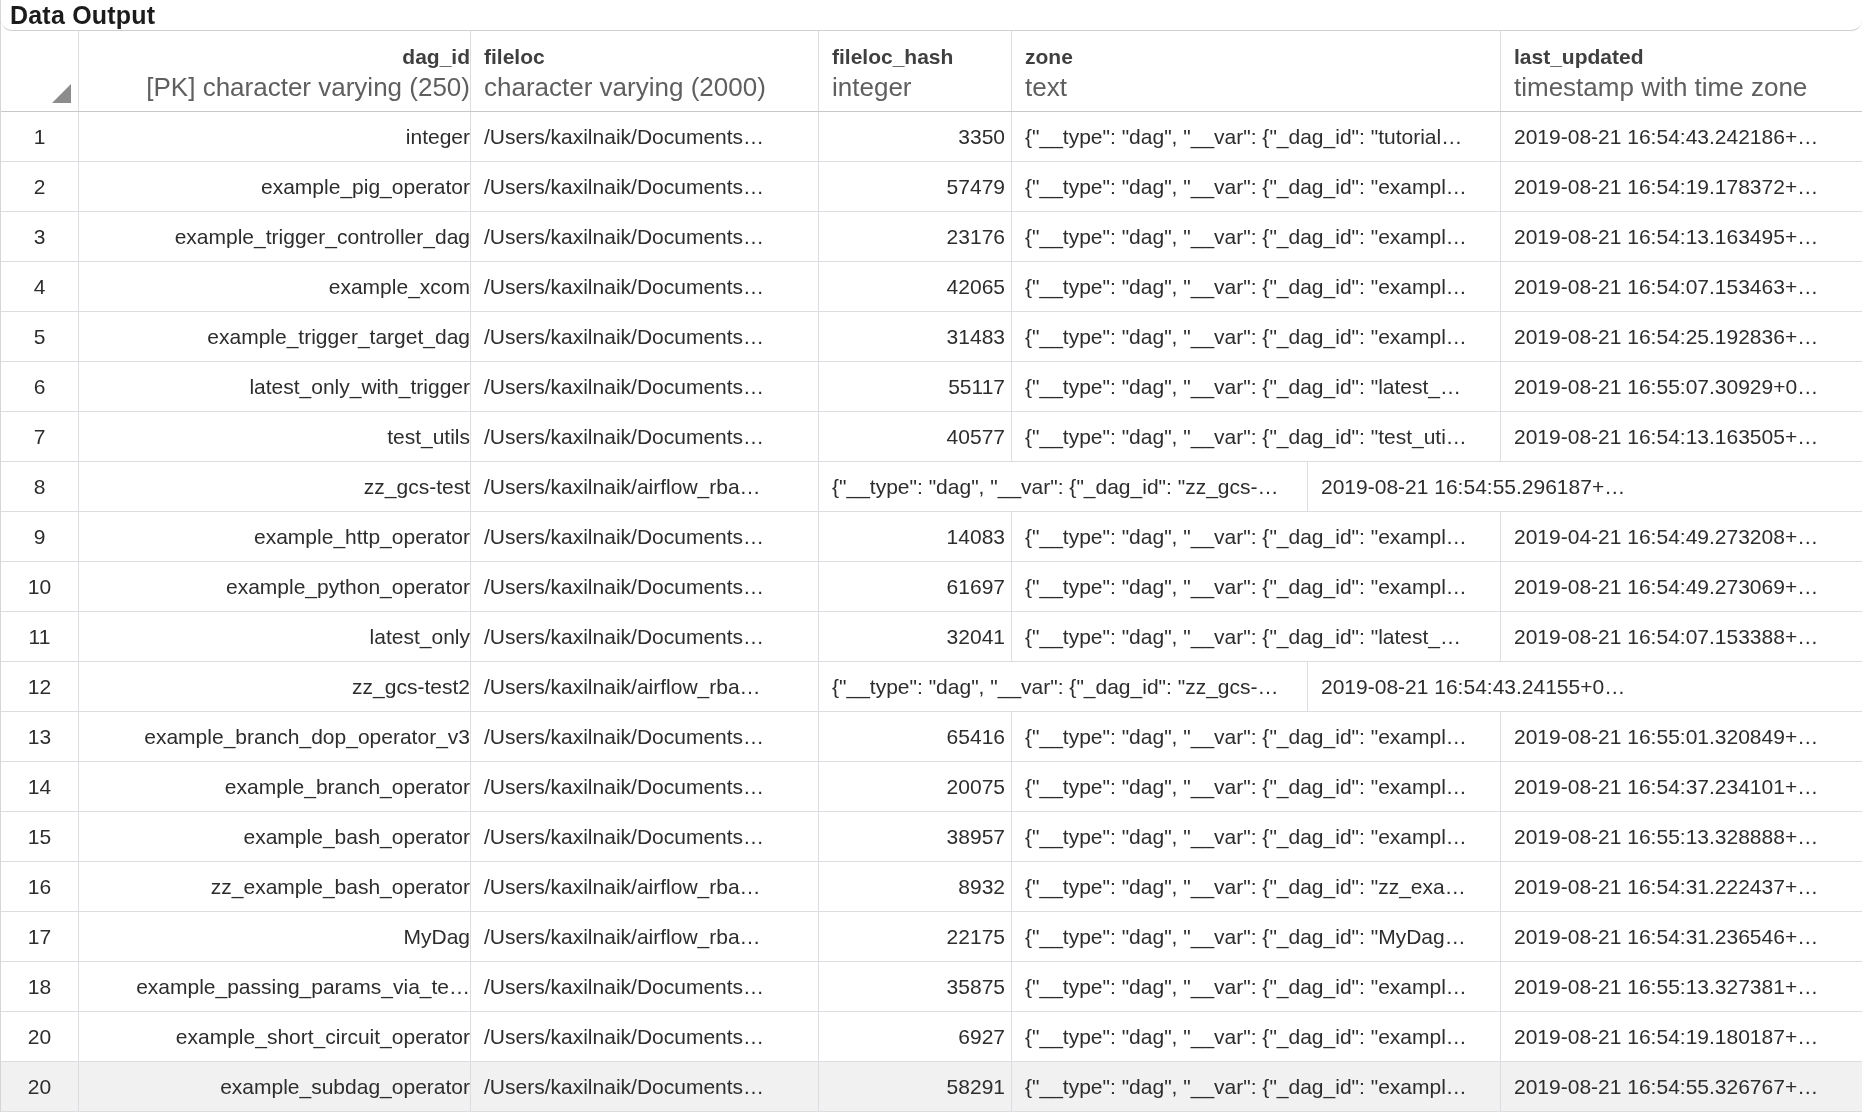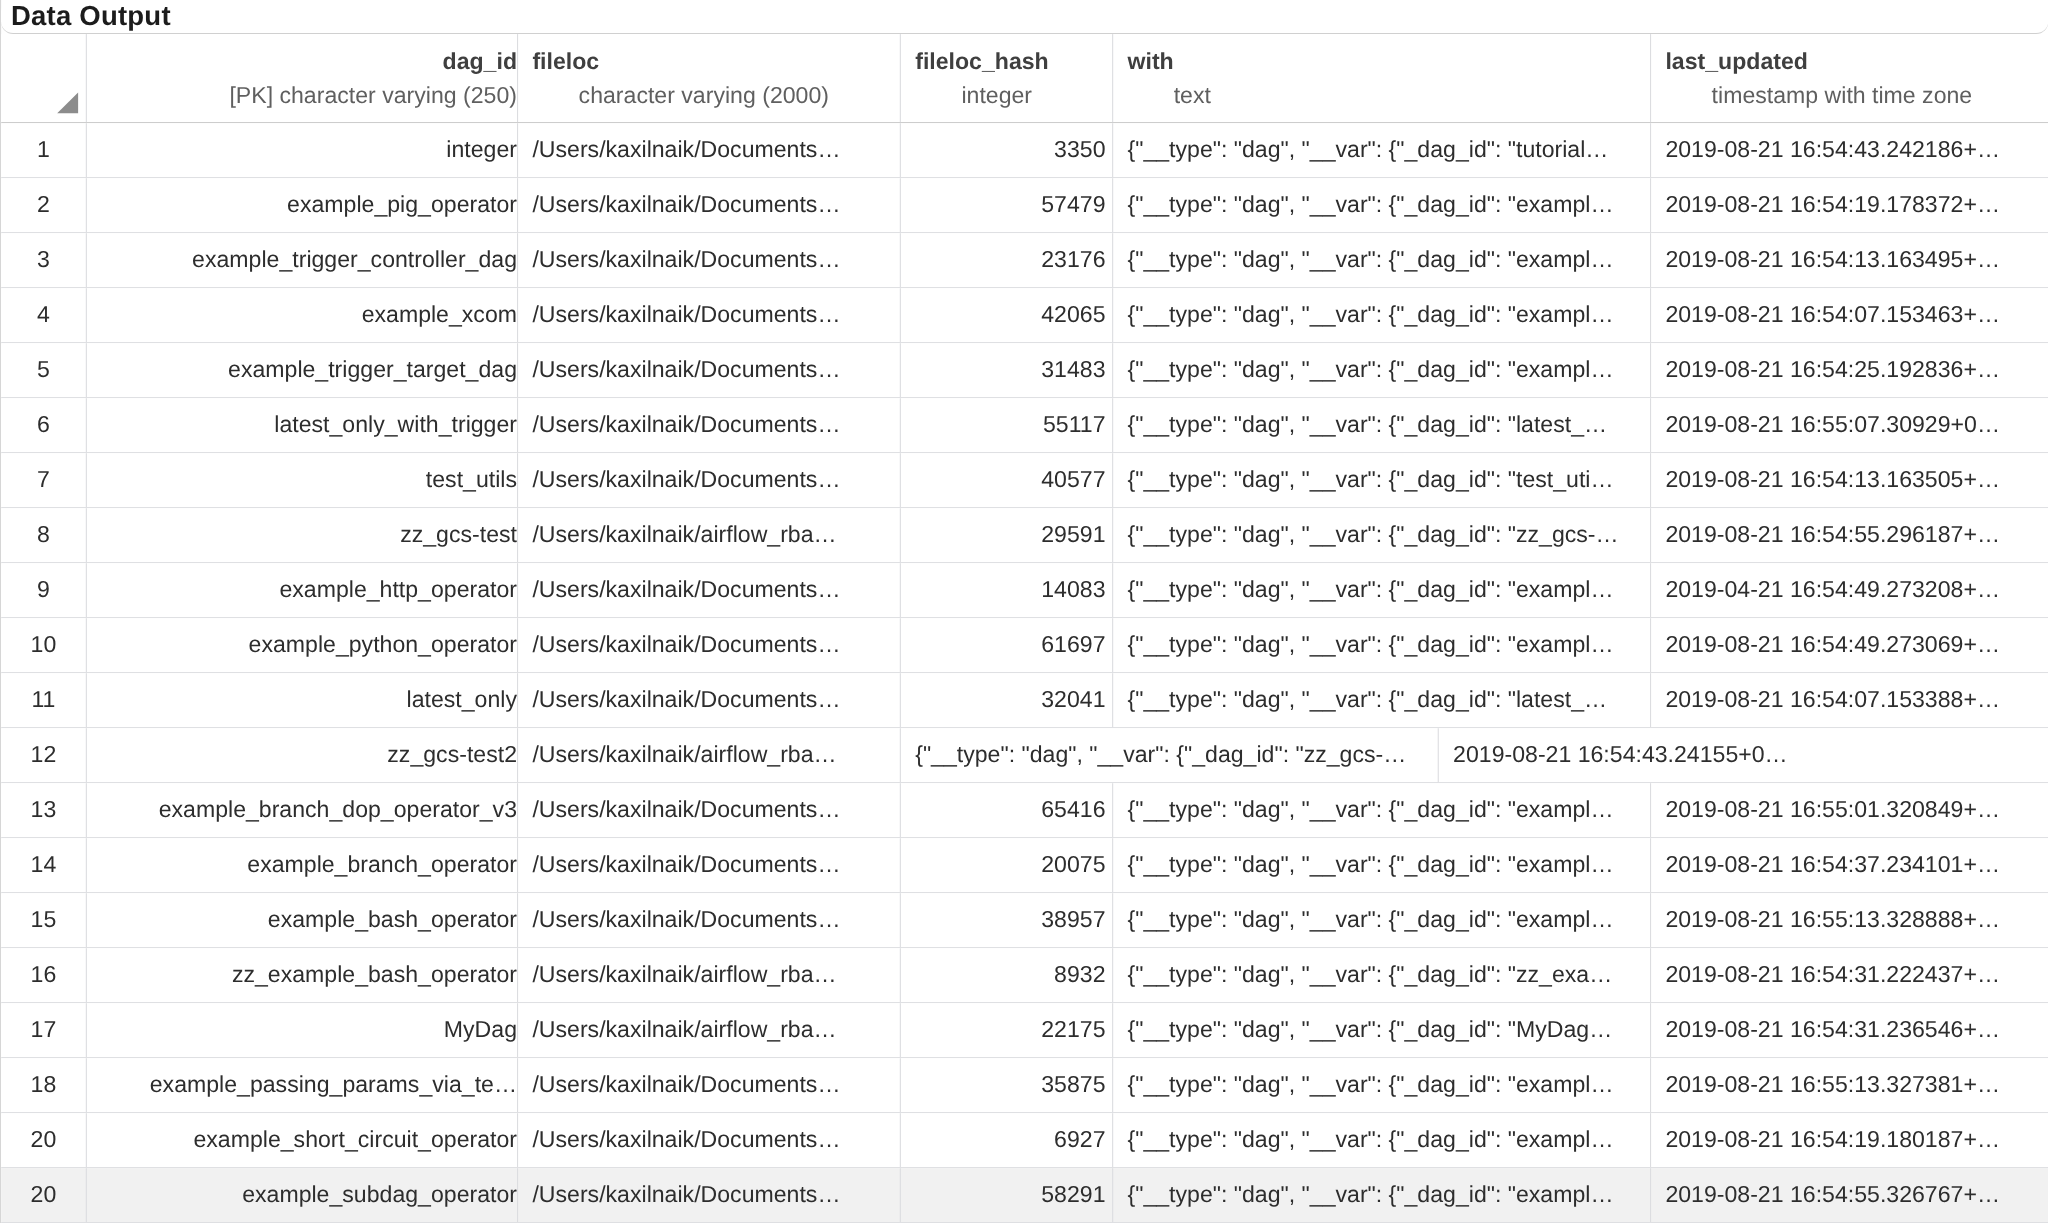--- a/index.html
+++ b/index.html
@@ -39,21 +39,21 @@
   }
   .hcell {
     box-sizing: border-box;
     border-right: 1px solid #dcdde0;
     padding: 10px 0 0 13px;
     overflow: hidden;
     white-space: nowrap;
     flex: none;
   }
   .hname { font-size: 21px; font-weight: 700; color: #3f3f3f; line-height: 31px; }
-  .htype { font-size: 21px; font-weight: 400; color: #5f5f5f; line-height: 31px; margin-left: 42px; }
+  .htype { font-size: 26px; font-weight: 400; color: #5f5f5f; line-height: 31px; }
   .select-all { position: relative; padding: 0; }
   .triangle {
     position: absolute;
     right: 7px;
     bottom: 8px;
     width: 0; height: 0;
     border-left: 19px solid transparent;
     border-bottom: 19px solid #8c8c8c;
   }
   .row {
@@ -103,21 +103,21 @@
         </div>
         <div class="hcell c2">
           <div class="hname">fileloc</div>
           <div class="htype">character varying (2000)</div>
         </div>
         <div class="hcell c3">
           <div class="hname">fileloc_hash</div>
           <div class="htype">integer</div>
         </div>
         <div class="hcell c4">
-          <div class="hname">with</div>
+          <div class="hname">zone</div>
           <div class="htype">text</div>
         </div>
         <div class="hcell c5">
           <div class="hname">last_updated</div>
           <div class="htype">timestamp with time zone</div>
         </div>
       </div>
     <div class="rows">
 
     <div class="row">
@@ -173,21 +173,20 @@
           <div class="cell c1">test_utils</div>
           <div class="cell c2">/Users/kaxilnaik/Documents…</div>
           <div class="cell c3 num">40577</div>
           <div class="cell c4">{"__type": "dag", "__var": {"_dag_id": "test_uti…</div>
           <div class="cell c5">2019-08-21 16:54:13.163505+…</div>
         </div>
         <div class="row">
           <div class="cell c0 rownum">8</div>
           <div class="cell c1">zz_gcs-test</div>
           <div class="cell c2">/Users/kaxilnaik/airflow_rba…</div>
-          <div class="cell c3 num">29591</div>
           <div class="cell c4">{"__type": "dag", "__var": {"_dag_id": "zz_gcs-…</div>
           <div class="cell c5">2019-08-21 16:54:55.296187+…</div>
         </div>
         <div class="row">
           <div class="cell c0 rownum">9</div>
           <div class="cell c1">example_http_operator</div>
           <div class="cell c2">/Users/kaxilnaik/Documents…</div>
           <div class="cell c3 num">14083</div>
           <div class="cell c4">{"__type": "dag", "__var": {"_dag_id": "exampl…</div>
           <div class="cell c5">2019-04-21 16:54:49.273208+…</div>

